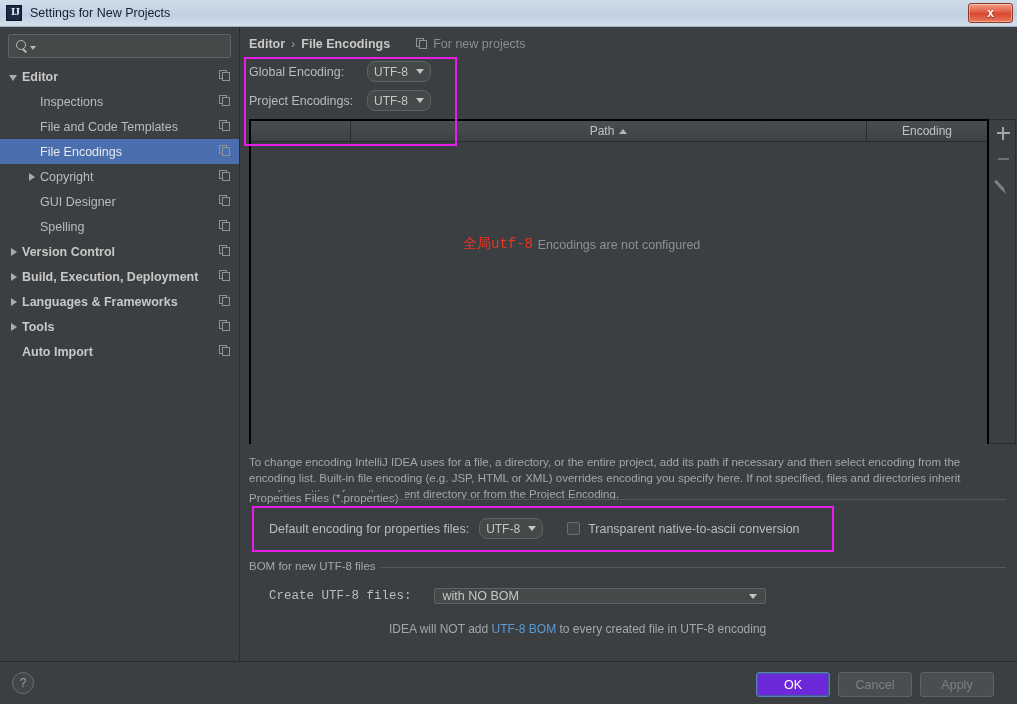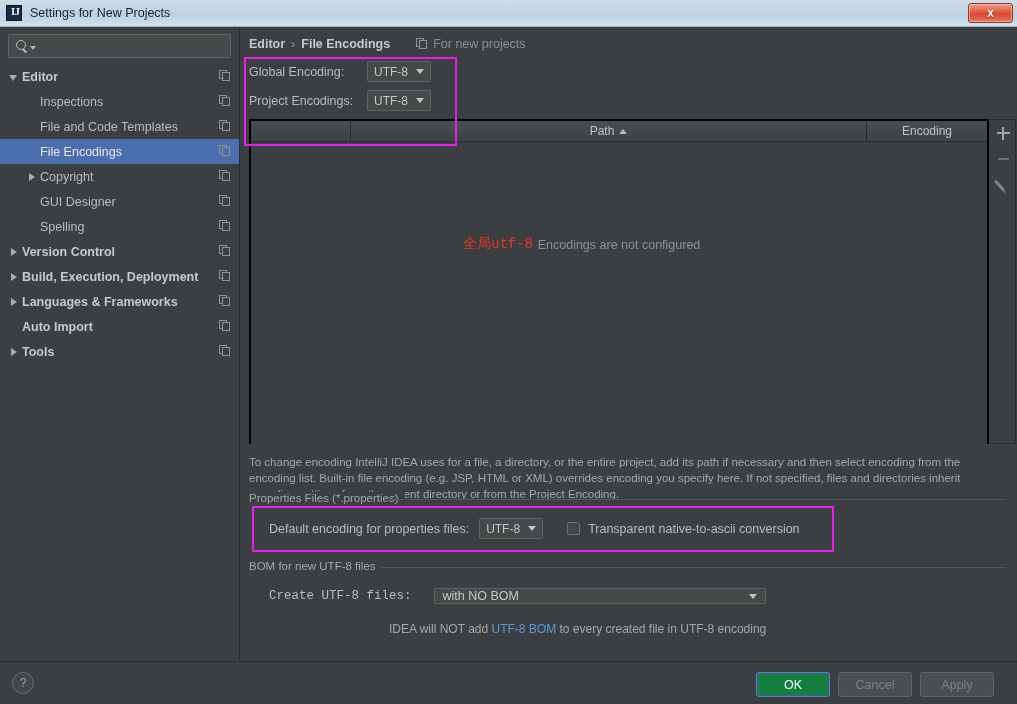--- a/index.html
+++ b/index.html
@@ -150,21 +150,21 @@
     margin-left: 26px; color: #8b8e90; font-weight: normal;
     display: flex; align-items: center; gap: 5px;
   }
 
   .enc-row {
     position: absolute; display: flex; align-items: center;
   }
   .enc-label { font-size: 12.5px; color: #bbbbbb; }
   .combo {
     height: 21px; min-width: 64px;
-    background: #45494a; border: 1px solid #5e6364; border-radius: 2px;
+    background: #45494a; border: 1px solid #5e6364; border-radius: 8px;
     display: inline-flex; align-items: center; justify-content: space-between;
     padding: 0 6px; cursor: pointer;
   }
   .combo span { font-size: 12px; color: #c6c6c6; }
   .combo .caret {
     width: 0; height: 0; margin-left: 7px;
     border-left: 4px solid transparent; border-right: 4px solid transparent;
     border-top: 5px solid #c6c6c6;
   }
 
@@ -297,21 +297,21 @@
     cursor: pointer;
   }
   .btn {
     position: absolute; top: 10px; height: 25px;
     border-radius: 3px; border: 1px solid #5e6365;
     background: #4a4e50; color: #c3c3c3; font-size: 12.5px;
     display: flex; align-items: center; justify-content: center;
     cursor: pointer;
   }
   .btn.primary {
-    background: #15803d; border-color: #5a7fbb; color: #ffffff;
+    background: #6d28d9; border-color: #5a7fbb; color: #ffffff;
     box-shadow: 0 0 0 1px #3f6096 inset;
   }
   .btn.disabled { color: #7e8183; }
   #btn-ok     { left: 756px; width: 74px; }
   #btn-cancel { left: 838px; width: 74px; }
   #btn-apply  { left: 920px; width: 74px; }
 </style>
 </head>
 <body>
 
@@ -387,28 +387,28 @@
           <div class="tree-copy"><span class="copyglyph"><i></i><i></i></span></div>
         </div>
         <div class="tree-row bold">
           <div style="width: 8px; flex: 0 0 auto;"></div>
           <div class="tree-arrow has"></div>
           <div class="tree-label">Languages &amp; Frameworks</div>
           <div class="tree-copy"><span class="copyglyph"><i></i><i></i></span></div>
         </div>
         <div class="tree-row bold">
           <div style="width: 8px; flex: 0 0 auto;"></div>
+          <div class="tree-arrow has"></div>
+          <div class="tree-label">Tools</div>
+          <div class="tree-copy"><span class="copyglyph"><i></i><i></i></span></div>
+        </div>
+        <div class="tree-row bold">
+          <div style="width: 8px; flex: 0 0 auto;"></div>
           <div class="tree-arrow"></div>
           <div class="tree-label">Auto Import</div>
-          <div class="tree-copy"><span class="copyglyph"><i></i><i></i></span></div>
-        </div>
-        <div class="tree-row bold">
-          <div style="width: 8px; flex: 0 0 auto;"></div>
-          <div class="tree-arrow has"></div>
-          <div class="tree-label">Tools</div>
           <div class="tree-copy"><span class="copyglyph"><i></i><i></i></span></div>
         </div>
       </div>
   </div>
 
   <div class="content">
 
     <div class="breadcrumb">
       <span class="bc-item">Editor</span>
       <span class="bc-sep">›</span>

